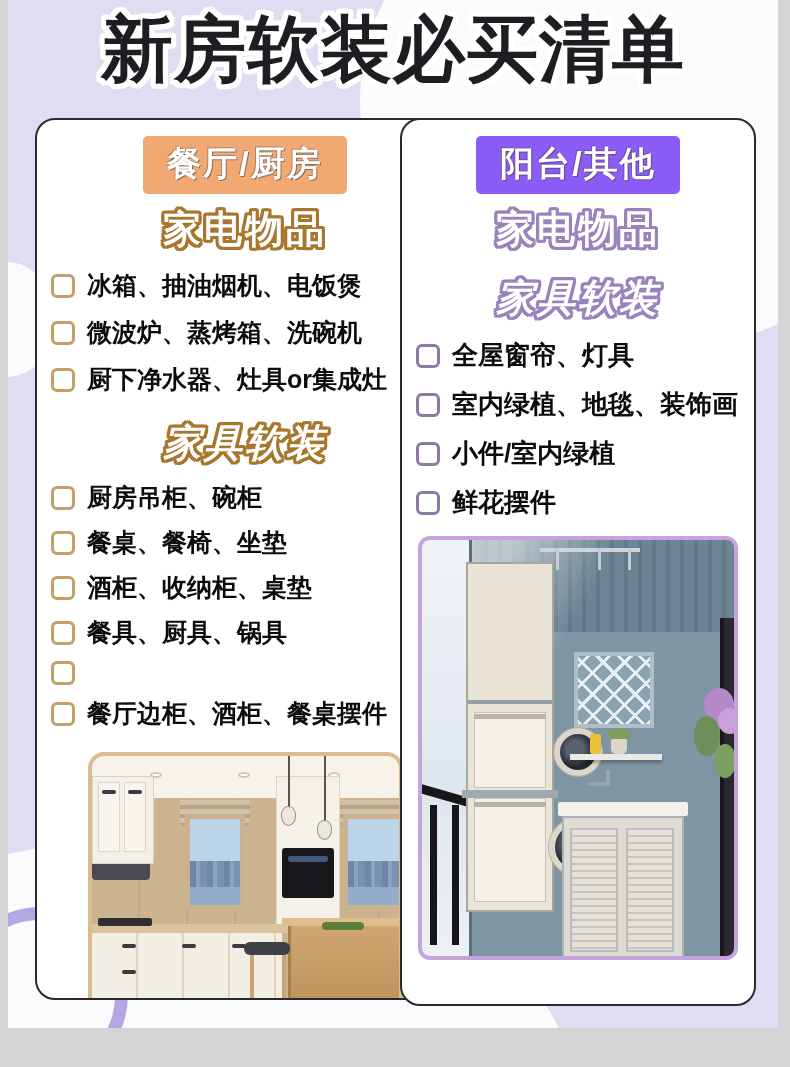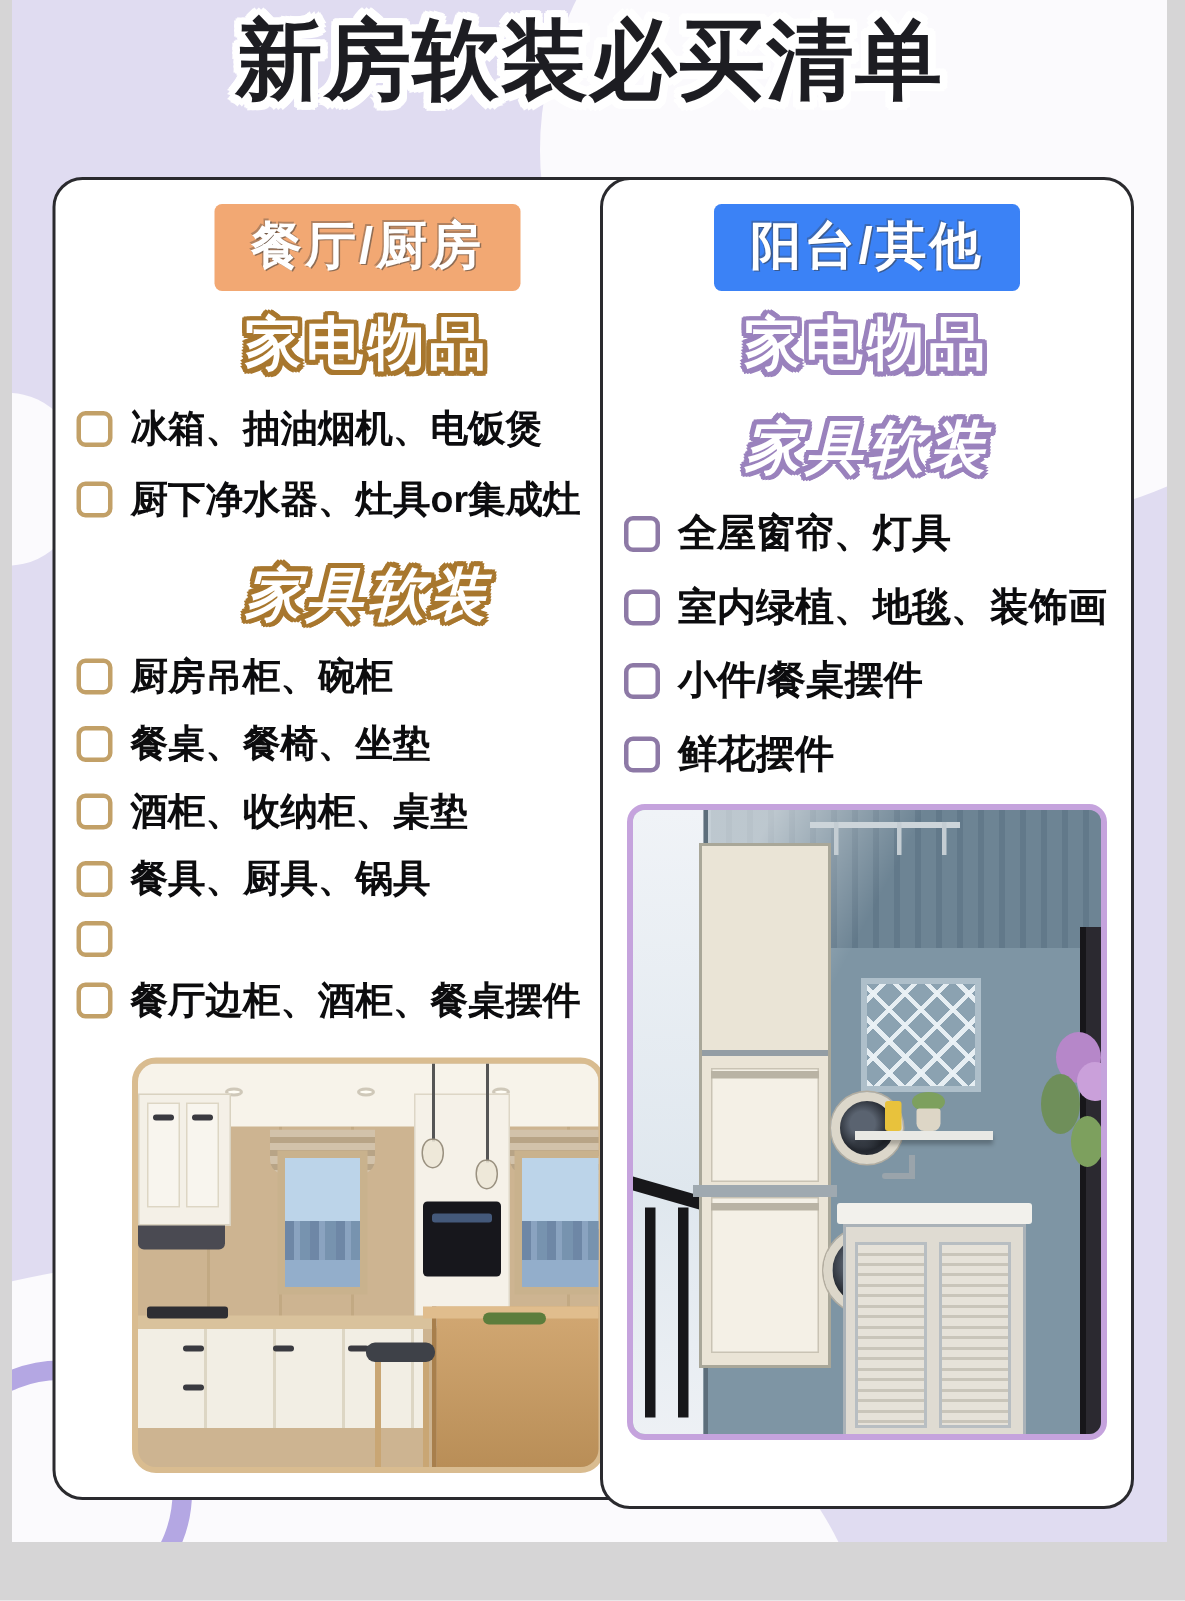--- a/index.html
+++ b/index.html
@@ -19,21 +19,21 @@
   .blob-top-right { left:352px; top:-150px; width:580px; height:500px; }
   .blob-left { left:-52px; top:262px; width:100px; height:115px; }
   .blob-bottom { left:-280px; top:838px; width:850px; height:540px; }
   .ring {
     position:absolute; left:-56px; top:907px; width:176px; height:176px;
     border:13px solid #b4a7e3; border-radius:50%; background:transparent;
   }
   
   .main-title {
     position:absolute; top:2px; left:0; width:100%;
-    text-align:center; font-size:58px; font-weight:900; letter-spacing:1px;
+    text-align:center; font-size:72px; font-weight:900; letter-spacing:1px;
     color:#1d1d22; white-space:nowrap;
     text-shadow:
       5px 0 #fff,-5px 0 #fff,0 5px #fff,0 -5px #fff,
       4px 4px #fff,-4px 4px #fff,4px -4px #fff,-4px -4px #fff,
       5px 3px #fff,-5px 3px #fff,5px -3px #fff,-5px -3px #fff,
       3px 5px #fff,-3px 5px #fff,3px -5px #fff,-3px -5px #fff;
   }
   
   .card {
     position:absolute; top:118px; background:#fff;
@@ -41,21 +41,21 @@
   }
   .card-left  { left:27px;  width:420px; height:882px; --oc:#a8772e; --cb:#c2a067; }
   .card-right { left:392px; width:356px; height:888px; --oc:#9a82bd; --cb:#8d79a6; }
   .badge {
     display:block; width:fit-content; margin:16px auto 0;
     padding:5px 24px 7px; font-size:34px; font-weight:900; letter-spacing:2px;
     color:#fff; border-radius:5px; white-space:nowrap;
     text-shadow:1px 1px 0 rgba(60,60,60,.55), -1px -1px 0 rgba(60,60,60,.35);
   }
   .card-left  .badge { background:#f2a873; }
-  .card-right .badge { background:#3b82f6; }
+  .card-right .badge { background:#8b5cf6; }
   .bubble {
     text-align:center; font-size:38px; font-weight:900; letter-spacing:3px;
     color:#fff; white-space:nowrap;
     text-shadow:
       3px 0 var(--oc),-3px 0 var(--oc),0 3px var(--oc),0 -3px var(--oc),
       2px 2px var(--oc),-2px 2px var(--oc),2px -2px var(--oc),-2px -2px var(--oc),
       3px 2px var(--oc),-3px 2px var(--oc),3px -2px var(--oc),-3px -2px var(--oc),
       2px 3px var(--oc),-2px 3px var(--oc),2px -3px var(--oc),-2px -3px var(--oc);
   }
   .sec1-title { margin-top:10px; }
@@ -171,20 +171,24 @@
     <span class="badge">餐厅/厨房</span>
 
     <h2 class="bubble sec1-title">家电物品</h2>
     <ul class="checklist sec1-list">
       <li class="check-row">
         <span class="checkbox"></span>
         <span>冰箱、抽油烟机、电饭煲</span>
       </li>
       <li class="check-row">
         <span class="checkbox"></span>
+        <span>微波炉、蒸烤箱、洗碗机</span>
+      </li>
+      <li class="check-row">
+        <span class="checkbox"></span>
         <span>厨下净水器、灶具or集成灶</span>
       </li>
     </ul>
 
     <h2 class="bubble sec2-title">家具软装</h2>
     <ul class="checklist sec2-list">
       <li class="check-row">
         <span class="checkbox"></span>
         <span>厨房吊柜、碗柜</span>
       </li>
@@ -264,21 +268,21 @@
       <li class="check-row">
         <span class="checkbox"></span>
         <span>全屋窗帘、灯具</span>
       </li>
       <li class="check-row">
         <span class="checkbox"></span>
         <span>室内绿植、地毯、装饰画</span>
       </li>
       <li class="check-row">
         <span class="checkbox"></span>
-        <span>小件/餐桌摆件</span>
+        <span>小件/室内绿植</span>
       </li>
       <li class="check-row">
         <span class="checkbox"></span>
         <span>鲜花摆件</span>
       </li>
     </ul>
 
     <div class="photo-frame balcony-frame">
       <div class="b-upper"></div>
       <div class="b-shaft"></div>

